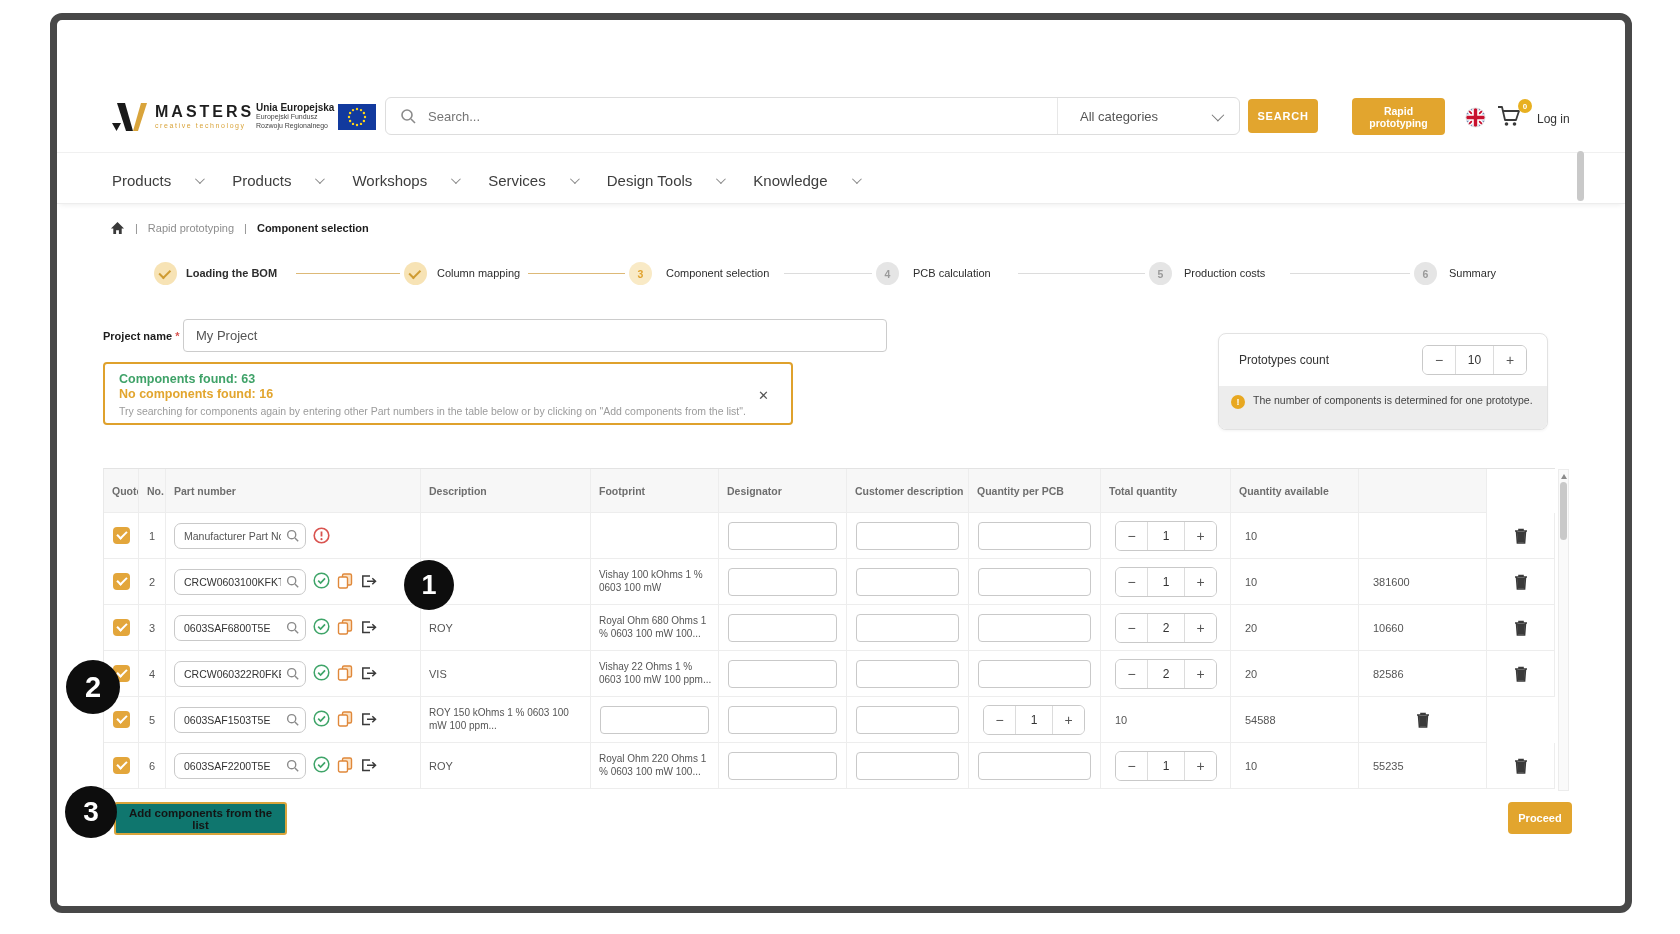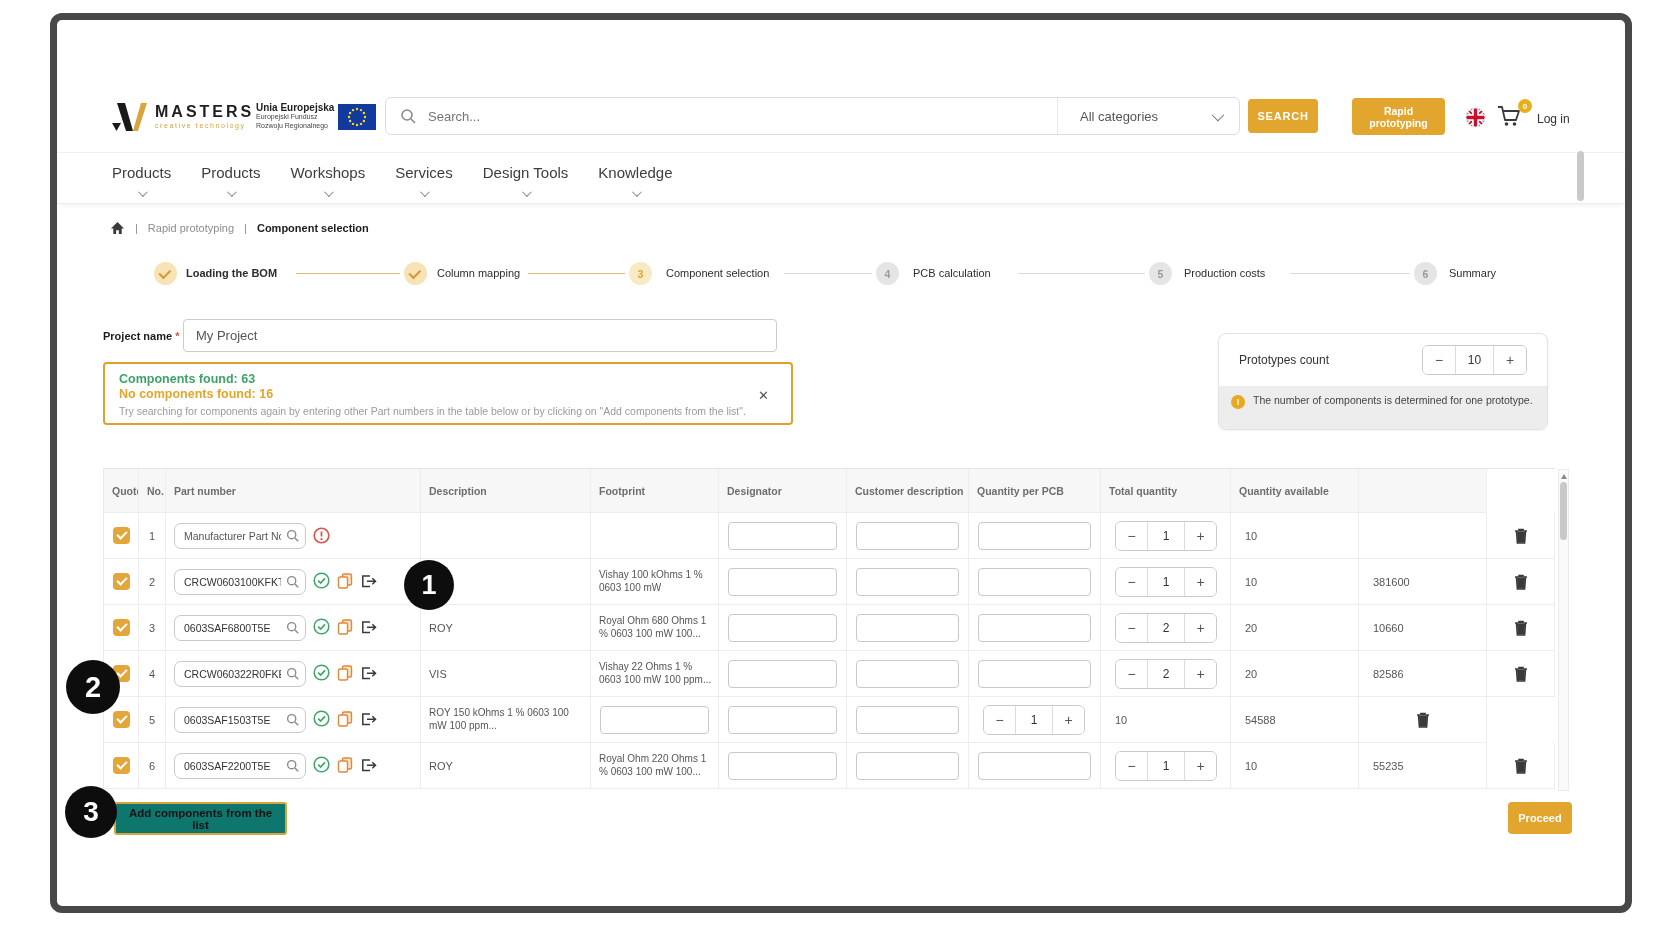--- a/index.html
+++ b/index.html
@@ -21,21 +21,21 @@
   .cat-label{font-size:13px;color:#555;}
   .chev{width:8px;height:8px;border-right:1.6px solid #777;border-bottom:1.6px solid #777;transform:rotate(45deg) translateY(-2px);display:inline-block;}
   .chev.sm{width:6px;height:6px;border-width:1.4px;border-color:#8a8a8a;}
   .btn-gold{background:#e2a52e;color:#fff;font-weight:700;border:none;border-radius:4px;cursor:pointer;font-family:inherit;}
   .badge{position:absolute;width:14px;height:14px;border-radius:50%;background:#e8b020;color:#fff;
          font-size:8px;font-weight:700;display:flex;align-items:center;justify-content:center;}
   .login{font-size:12px;color:#333;cursor:pointer;}
   
   .nav{left:57px;top:158px;width:1568px;height:46px;display:flex;align-items:center;gap:30px;padding-left:55px;
        box-sizing:border-box;border-bottom:1px solid #ededed;box-shadow:0 4px 5px -3px rgba(0,0,0,.07);}
-  .nav-item{display:flex;align-items:center;gap:9px;font-size:15px;color:#3d3d3d;cursor:pointer;flex-direction:column;}
+  .nav-item{display:flex;align-items:center;gap:24px;font-size:15px;color:#3d3d3d;cursor:pointer;}
   
   .crumbs{left:110px;top:221px;display:flex;align-items:center;gap:10px;font-size:11px;color:#8d8d8d;}
   .crumb-cur{font-weight:700;color:#1d1d1d;}
   
   .step-circle{width:23px;height:23px;border-radius:50%;display:flex;align-items:center;justify-content:center;
                font-size:10.5px;font-weight:700;}
   .st-done{background:#f7e3b5;}
   .st-cur{background:#f9eac6;color:#e0a22e;}
   .st-next{background:#e5e5e5;color:#9a9a9a;}
   .st-check{width:9px;height:5px;border-left:2px solid #cf9c33;border-bottom:2px solid #cf9c33;transform:rotate(-45deg) translateY(-1px);}
@@ -245,21 +245,21 @@
 
 <div class="abs step-circle st-next" style="left:1149px;top:262px;">5</div>
 <div class="abs step-label" style="left:1184px;top:267px;">Production costs</div>
 
 <div class="abs step-circle st-next" style="left:1414px;top:262px;">6</div>
 <div class="abs step-label" style="left:1449px;top:267px;">Summary</div>
 
 <div class="abs f-label" style="left:103px;top:330px;">
   <span>Project name</span> <span class="req">*</span>
 </div>
-<input class="abs txt-input" style="left: 183px; top: 319px; width: 594px; height: 33px;" value="My Project">
+<input class="abs txt-input" style="left: 183px; top: 319px; width: 704px; height: 33px;" value="My Project">
 
 <div class="abs alert" style="left:103px;top:362px;width:690px;height:63px;">
   <div class="al-ok">Components found: 63</div>
   <div class="al-no">No components found: 16</div>
   <div class="al-hint">Try searching for components again by entering other Part numbers in the table below or by clicking on "Add components from the list".</div>
   <div class="al-close">✕</div>
 </div>
 
 <div class="abs proto-card" style="left:1218px;top:333px;width:330px;height:97px;">
   <div class="proto-top">

